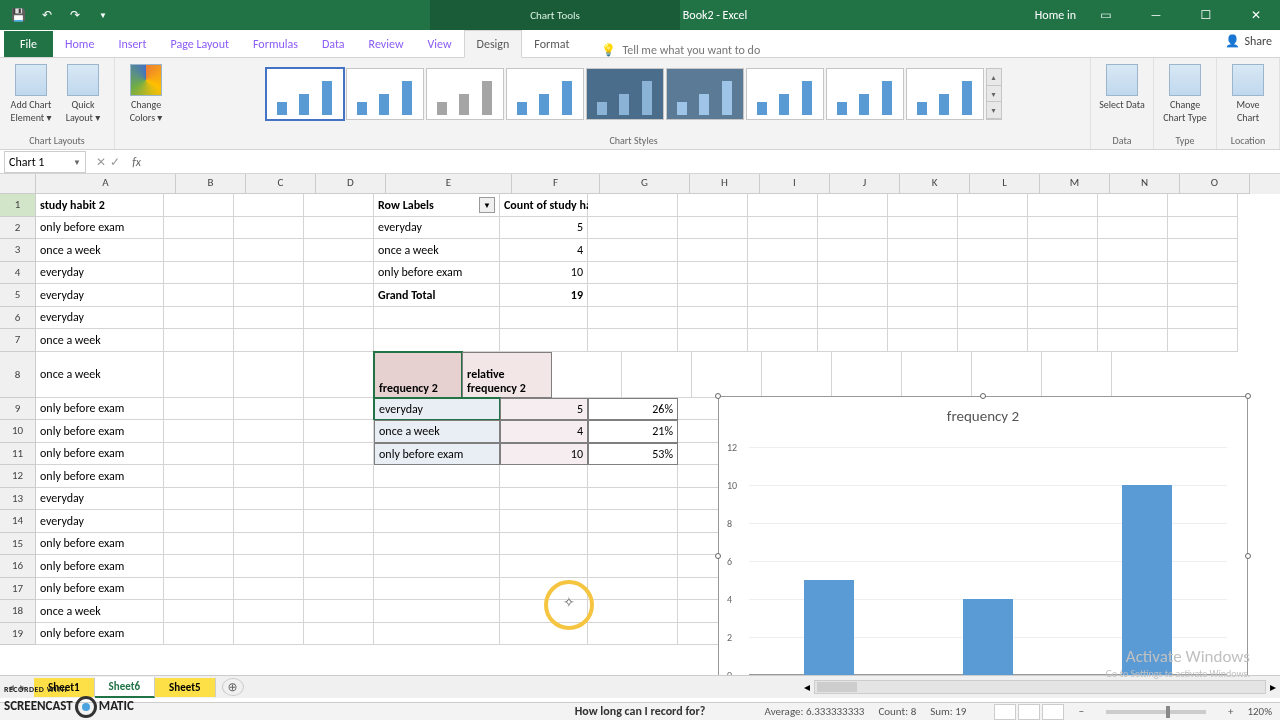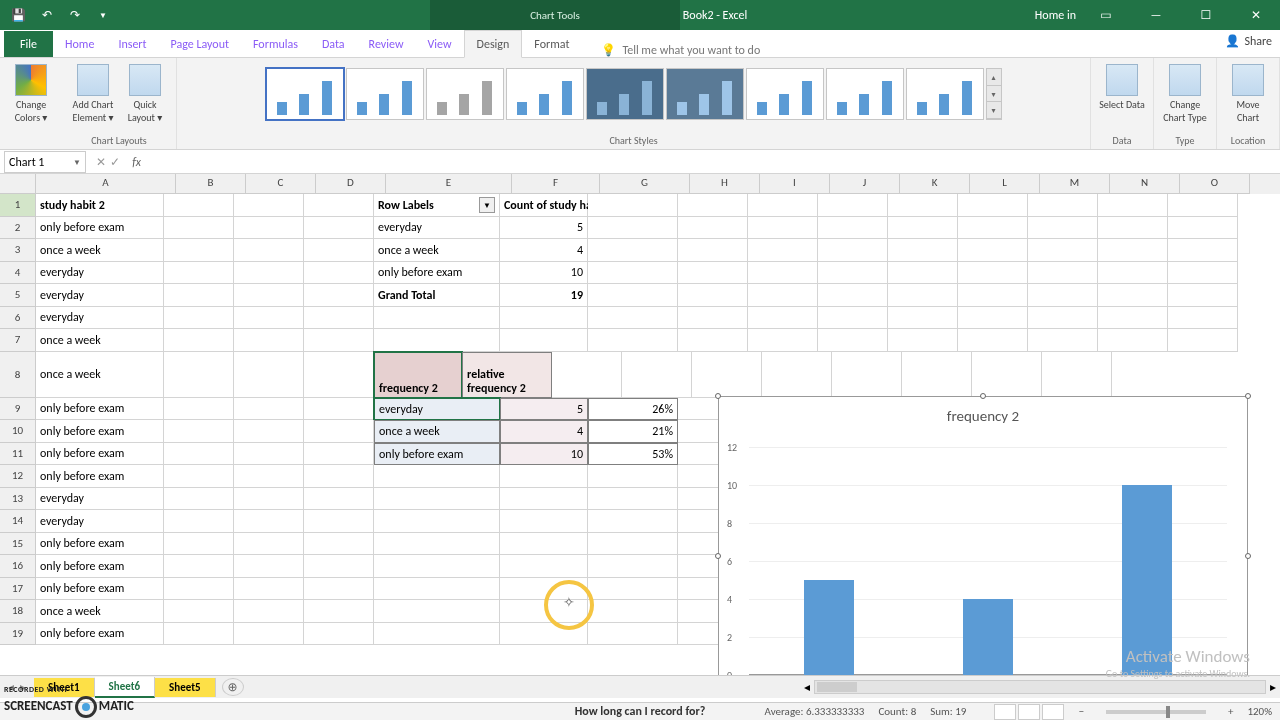--- a/index.html
+++ b/index.html
@@ -159,32 +159,32 @@
     <span>💡</span>
     <span>Tell me what you want to do</span>
   </div>
   <div class="share-btn">
     <span>👤</span>
     <span>Share</span>
   </div>
 </div>
 
 <div class="ribbon">
-  <div class="ribbon-group" style="border-right:none;">
-    <div class="ribbon-buttons">
-      <div class="big-btn"><div class="icon-box" style="background:conic-gradient(#ed7d31,#ffc000,#70ad47,#4472c4);"></div><span>Change Colors</span> ▾</div>
-    </div>
-    <div class="ribbon-group-label">&nbsp;</div>
-  </div>
   <div class="ribbon-group">
     <div class="ribbon-buttons">
       <div class="big-btn"><div class="icon-box"></div><span>Add Chart Element</span> ▾</div>
       <div class="big-btn"><div class="icon-box"></div><span>Quick Layout</span> ▾</div>
     </div>
     <div class="ribbon-group-label">Chart Layouts</div>
+  </div>
+  <div class="ribbon-group" style="border-right:none;">
+    <div class="ribbon-buttons">
+      <div class="big-btn"><div class="icon-box" style="background:conic-gradient(#ed7d31,#ffc000,#70ad47,#4472c4);"></div><span>Change Colors</span> ▾</div>
+    </div>
+    <div class="ribbon-group-label">&nbsp;</div>
   </div>
   <div class="ribbon-group" style="flex:1;">
     <div class="style-gallery">
       <div class="style-item active">
           <div class="mini-bar" style="height:30%"></div>
           <div class="mini-bar" style="height:50%"></div>
           <div class="mini-bar" style="height:80%"></div>
         </div>
       <div class="style-item">
           <div class="mini-bar" style="height:30%"></div>

